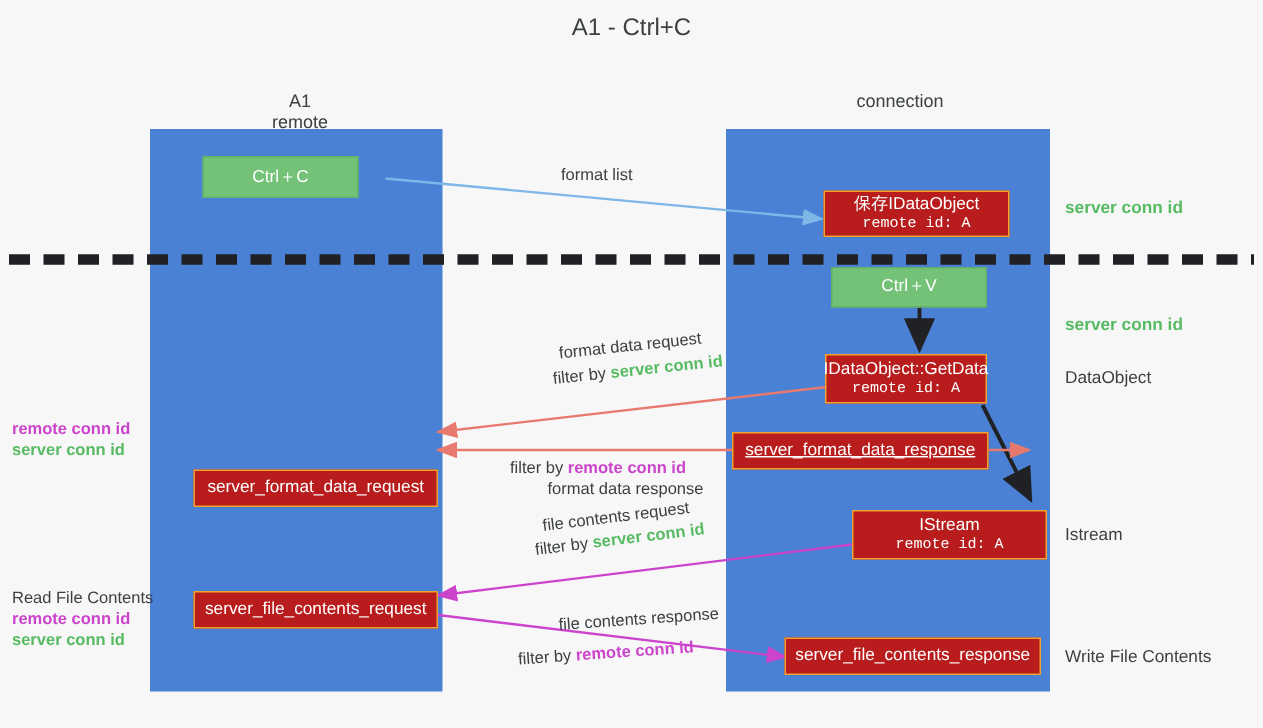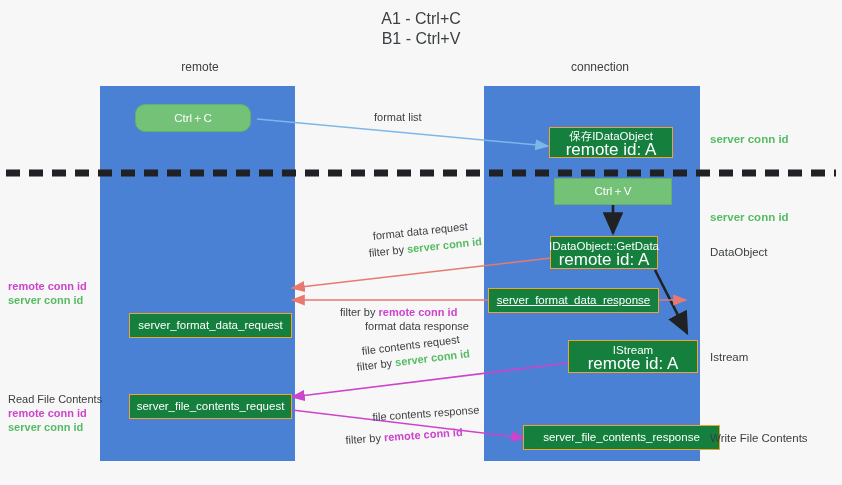--- a/index.html
+++ b/index.html
@@ -26,22 +26,22 @@
   
   .lane{position:absolute;background:#4a81d4;}
 
   
   .node{
     position:absolute;box-sizing:border-box;
     display:flex;flex-direction:column;align-items:center;justify-content:center;
     color:#ffffff;font-size:11.5px;line-height:13px;text-align:center;
   }
   .node.green{background:#74c178;border:1px solid #63b267;}
-  .node.orange{background:#15803d;border:1px solid #f2a32c;}
-  .node .l2{font-size:17px;line-height:13px;}
+  .node.orange{background:#b91c1c;border:1px solid #f2a32c;}
+  .node .l2{font-size:10px;line-height:13px;font-family:Liberation Mono, monospace;}
 
   
   .lbl{position:absolute;color:#3c4043;font-size:11px;line-height:14px;white-space:nowrap;}
   .lbl.rot{transform-origin:left top;}
   .lbl b.green{color:#57bb63;}
   .lbl b.magenta{color:#cc44cc;}
 
   .side-lbl{position:absolute;color:#3c4043;font-size:11.5px;line-height:15px;white-space:nowrap;}
 
   .stack{position:absolute;white-space:nowrap;font-size:11px;line-height:14px;font-weight:bold;}
@@ -49,24 +49,24 @@
   .stack .s{color:#57bb63;}
   .stack .t{color:#3c4043;font-weight:normal;}
 </style>
 </head>
 <body>
 
 <div id="stage">
 
   <div class="title">
     <div>A1 - Ctrl+C</div>
-    <div>B1 - Ctrl+V</div>
   </div>
 
   <div class="col-head" style="left:140px;top:60px;width:120px;">
+    <div>A1</div>
     <div>remote</div>
   </div>
   <div class="col-head" style="left:535px;top:60px;width:130px;">
     <div>connection</div>
   </div>
 
   <div class="lane" style="left:100px;top:86px;width:195px;height:375px;"></div>
   <div class="lane" style="left:484px;top:86px;width:216px;height:375px;"></div>
 
   <svg class="layer" viewBox="0 0 842 485">
@@ -98,30 +98,30 @@
 
     <path d="M568,363 L292,397" stroke="#cc44cc" stroke-width="1.6" fill="none" marker-end="url(#ah-mag)"></path>
 
     <path d="M292,410 L524,438" stroke="#cc44cc" stroke-width="1.6" fill="none" marker-end="url(#ah-mag)"></path>
   </svg>
 
   <svg class="layer" viewBox="0 0 842 485">
     <line x1="6" y1="173" x2="836" y2="173" stroke="#202124" stroke-width="7" stroke-dasharray="14 9" stroke-linecap="butt"></line>
   </svg>
 
-  <div class="node green" style="left:135px;top:104px;width:116px;height:28px;border-radius:10px;">
+  <div class="node green" style="left:135px;top:104px;width:104px;height:28px;">
     <div>Ctrl＋C</div>
   </div>
 
   <div class="node orange" style="left:549px;top:127px;width:124px;height:31px;">
     <div>保存IDataObject</div>
     <div class="l2">remote id: A</div>
   </div>
 
-  <div class="node green" style="left:554px;top:178px;width:118px;height:27px;">
+  <div class="node green" style="left:554px;top:178px;width:104px;height:27px;">
     <div>Ctrl＋V</div>
   </div>
 
   <div class="node orange" style="left:550px;top:236px;width:108px;height:33px;">
     <div>IDataObject::GetData</div>
     <div class="l2">remote id: A</div>
   </div>
 
   <div class="node orange" style="left:568px;top:340px;width:130px;height:33px;">
     <div>IStream</div>
@@ -133,21 +133,21 @@
   </div>
 
   <div class="node orange" style="left:488px;top:288px;width:171px;height:25px;text-decoration:underline;">
     <div>server_format_data_response</div>
   </div>
 
   <div class="node orange" style="left:129px;top:394px;width:163px;height:25px;">
     <div>server_file_contents_request</div>
   </div>
 
-  <div class="node orange" style="left:523px;top:425px;width:197px;height:25px;">
+  <div class="node orange" style="left:523px;top:425px;width:171px;height:25px;">
     <div>server_file_contents_response</div>
   </div>
 
   <div class="lbl" style="left:374px;top:110px;">format list</div>
 
   <div class="lbl rot" style="left:372px;top:229px;transform:rotate(-6deg);">format data request</div>
   <div class="lbl rot" style="left:368px;top:246px;transform:rotate(-6deg);">
     <span>filter by </span><b class="green">server conn id</b>
   </div>
 

